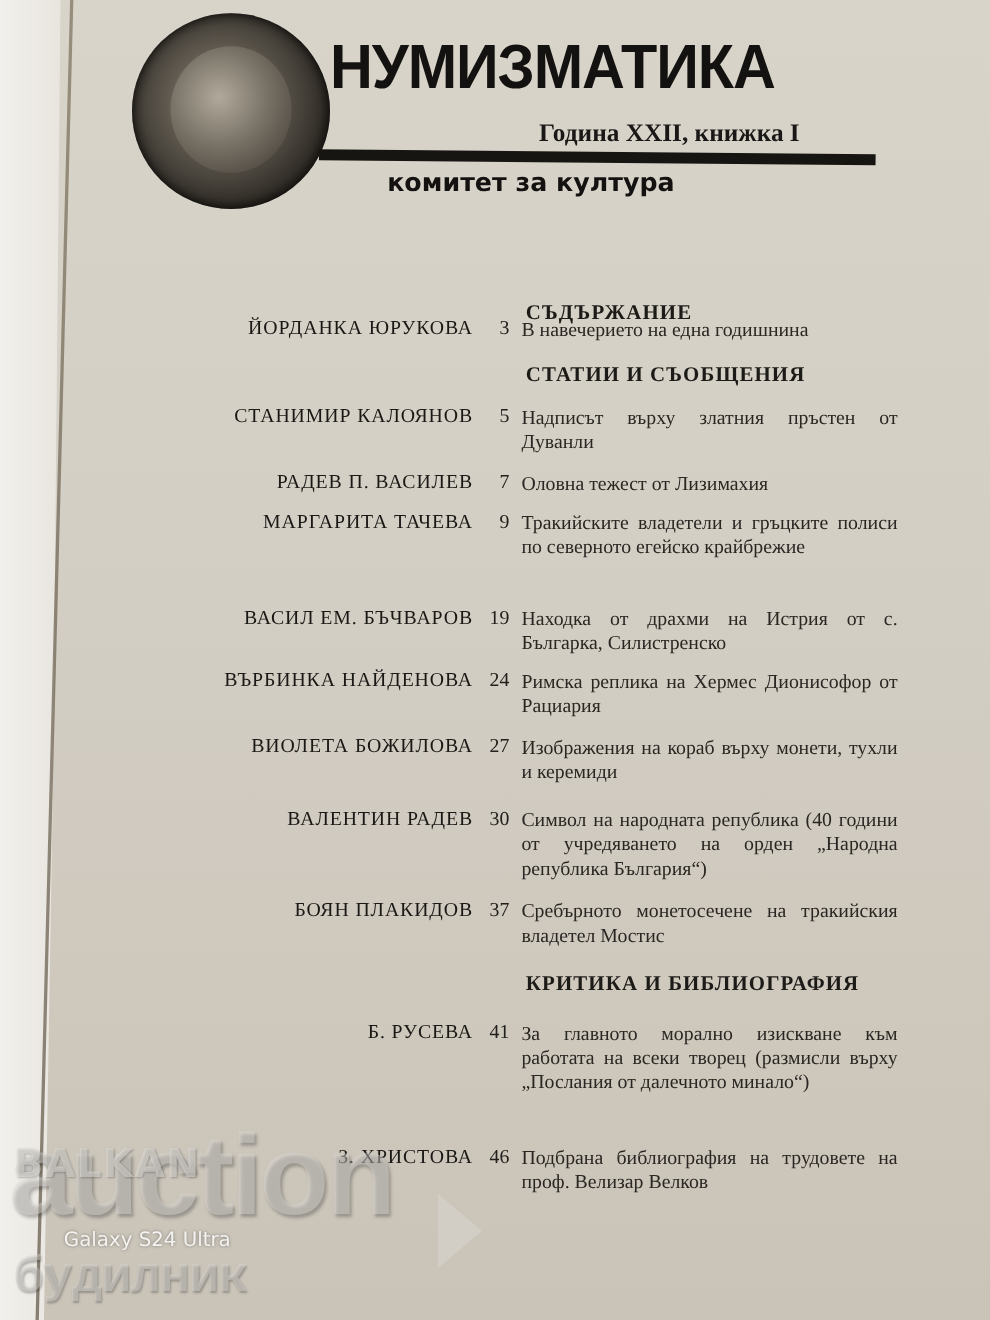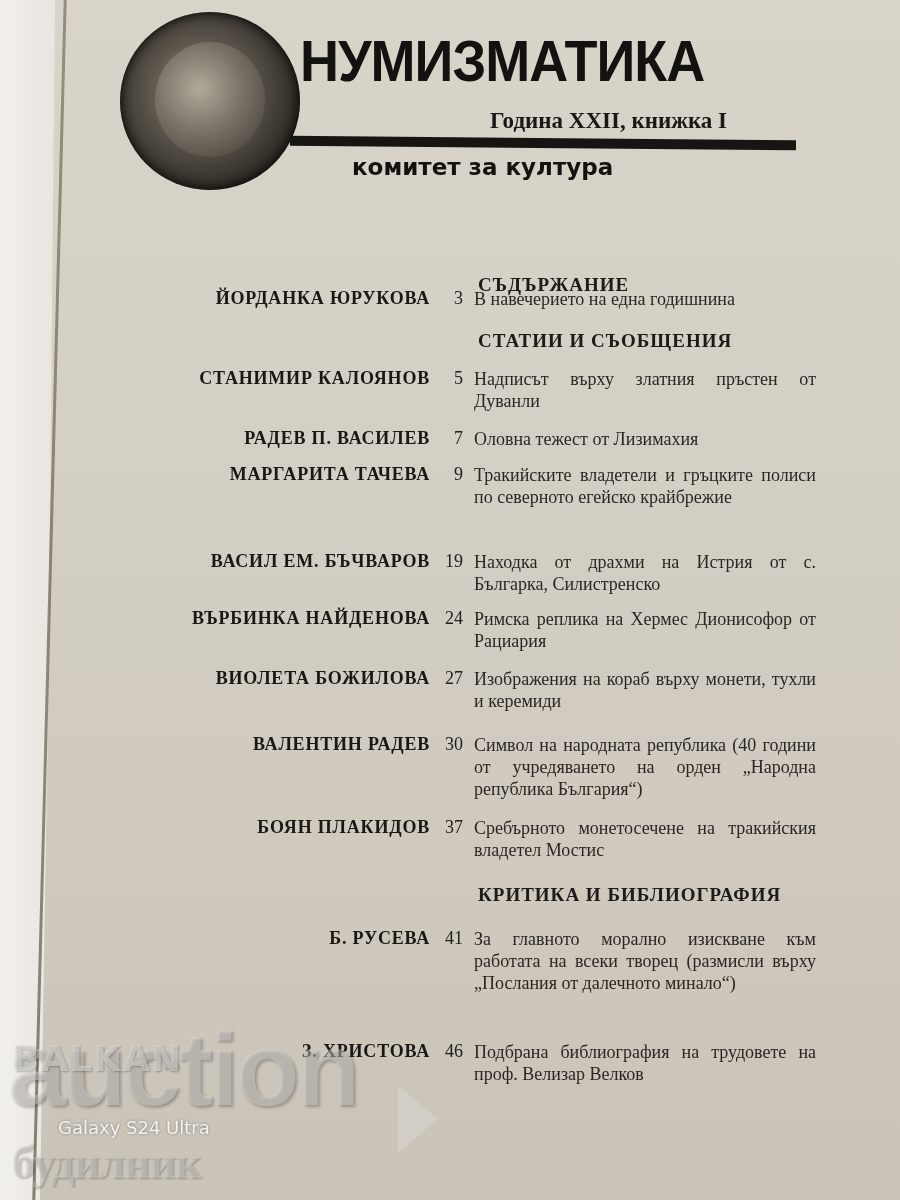--- a/index.html
+++ b/index.html
@@ -50,21 +50,21 @@
     position:absolute; left:352px; top:154px; font-family:"DejaVu Sans","Liberation Sans",sans-serif;
     font-weight:700; font-size:23px; color:#141210; letter-spacing:0px;
   }
   
   .section-head {
     position:absolute; left:478px; font-weight:bold; font-size:19px; color:#1d1b18; letter-spacing:1px;
   }
   .entry { position:absolute; left:0; width:900px; }
   .author {
     position:absolute; right:470px; top:0; white-space:nowrap;
-    font-weight:bold; font-size:18px; color:#1a1815; letter-spacing:0.8px;
+    font-weight:normal; font-size:18px; color:#1a1815; letter-spacing:0.8px;
   }
   .pagenum {
     position:absolute; right:437px; top:0; font-size:18px; color:#22201c; text-align:right;
   }
   .title {
     position:absolute; left:474px; top:0; width:342px; font-size:18px; line-height:22px; color:#2a2723;
     text-align:justify;
   }
   
   .wm-balkan {
@@ -81,21 +81,21 @@
   .wm-play {
     position:absolute; left:398px; top:1085px; width:0; height:0;
     border-top:34px solid transparent; border-bottom:34px solid transparent;
     border-left:40px solid rgba(220,218,212,.45);
   }
   .wm-device {
     position:absolute; left:58px; top:1117px; font-family:"DejaVu Sans",sans-serif;
     font-size:18px; color:#f4f3f0; text-shadow:0 0 3px rgba(0,0,0,.4);text-align:center;
   }
   .wm-budilnik {
-    position:absolute; left:12px; top:1136px; font-family:Liberation Serif, serif; font-weight:900;
+    position:absolute; left:12px; top:1136px; font-family:Liberation Mono, monospace; font-weight:900;
     font-size:46px; color:rgba(220,218,212,.45); letter-spacing:-1px;
     text-shadow:1px 1px 2px rgba(0,0,0,.25);
     text-align:center;
   }
 </style>
 </head>
 <body>
 
 <div class="under-sheet"></div>
 <div class="page"></div>

